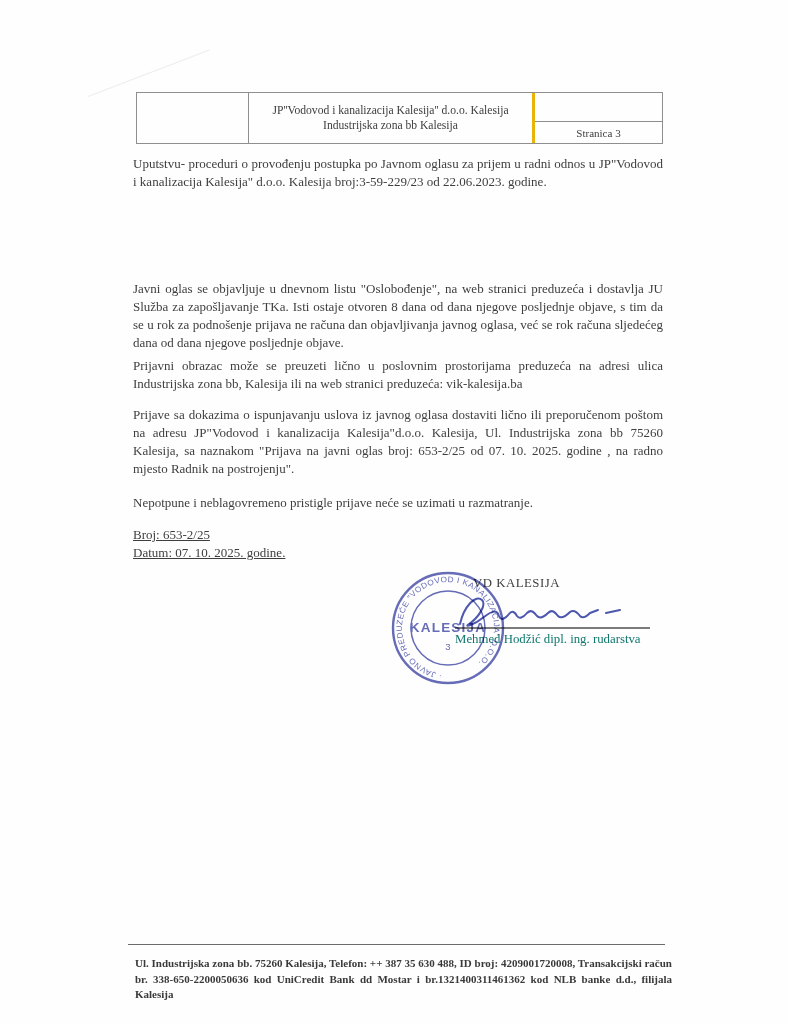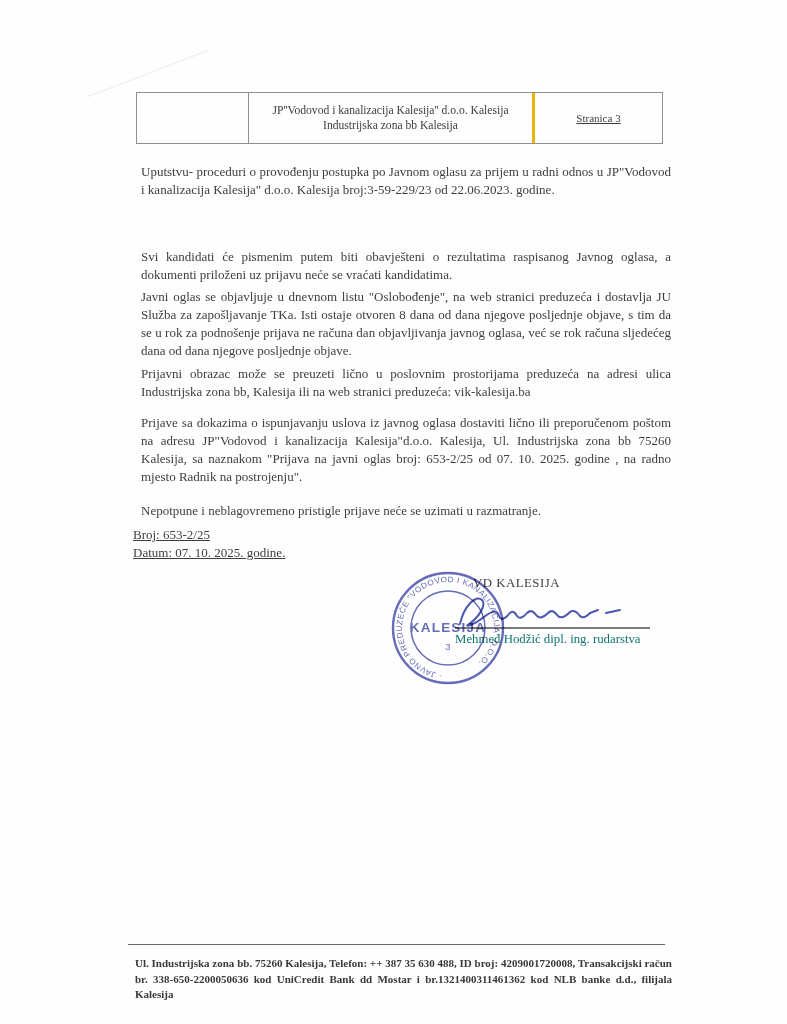--- a/index.html
+++ b/index.html
@@ -44,43 +44,42 @@
     align-items: center;
     justify-content: center;
     font-size: 11.6px;
     line-height: 15px;
     color: #3c3c3c;
     text-align: center;
   }
   .ht-cell-right {
     width: 127px;
     display: flex;
-    flex-direction: row;
-    box-sizing: border-box;
-    text-decoration: underline;
+    flex-direction: column;
+    box-sizing: border-box;
   }
   .ht-right-top {
     height: 29px;
     border-bottom: 1px solid #8f8f8f;
     box-sizing: border-box;
   }
   .ht-right-bottom {
     flex: 1;
     display: flex;
     align-items: center;
     justify-content: center;
     font-size: 11px;
     color: #3c3c3c;
   }
   
   .para {
     position: absolute;
     left: 133px;
     width: 530px;
-    margin: 8px;
+    margin: 0;
     font-size: 13px;
     line-height: 18px;
     text-align: justify;
     color: #3e3e3e;
   }
   .p1 { top: 155px; }
   .p2 { top: 196px; }
   .p3 { top: 240px; }
   .p4 { top: 280px; }
   .p5 { top: 357px; }
@@ -163,21 +162,20 @@
       <span>JP''Vodovod i kanalizacija Kalesija'' d.o.o. Kalesija</span>
       <span>Industrijska zona bb Kalesija</span>
     </div>
     <div class="ht-cell-right">
       <div class="ht-right-top"></div>
       <div class="ht-right-bottom">Stranica 3</div>
     </div>
   </div>
 
   <p class="para p1">Uputstvu- proceduri o provođenju postupka po Javnom oglasu za prijem u radni odnos u JP"Vodovod i kanalizacija Kalesija" d.o.o. Kalesija broj:3-59-229/23 od 22.06.2023. godine.</p>
-  <p class="para p3">Svi kandidati će pismenim putem biti obavješteni o rezultatima raspisanog Javnog oglasa, a dokumenti priloženi uz prijavu neće se vraćati kandidatima.</p>
   <p class="para p4">Javni oglas  se objavljuje u dnevnom listu "Oslobođenje", na web stranici preduzeća i dostavlja JU Služba za zapošljavanje TKa. Isti ostaje otvoren 8 dana od dana njegove posljednje objave, s tim da se u rok za podnošenje prijava ne računa dan objavljivanja javnog oglasa, već se rok računa sljedećeg dana od dana njegove posljednje objave.</p>
   <p class="para p5">Prijavni obrazac može se preuzeti lično u poslovnim prostorijama preduzeća na adresi ulica Industrijska zona bb, Kalesija ili na web stranici preduzeća: vik-kalesija.ba</p>
   <p class="para p6">Prijave sa dokazima o ispunjavanju uslova iz javnog oglasa dostaviti lično ili preporučenom poštom na adresu JP"Vodovod i kanalizacija Kalesija"d.o.o. Kalesija, Ul. Industrijska zona bb 75260 Kalesija, sa naznakom "Prijava na javni oglas broj: 653-2/25 od 07. 10. 2025. godine , na radno mjesto Radnik na postrojenju".</p>
   <p class="para p7">Nepotpune i neblagovremeno pristigle prijave neće se uzimati u razmatranje.</p>
 
   <p class="ref-line ref-broj">Broj: 653-2/25</p>
   <p class="ref-line ref-datum">Datum: 07. 10. 2025. godine.</p>
 
   <div class="sig-title">VD KALESIJA</div>
 

